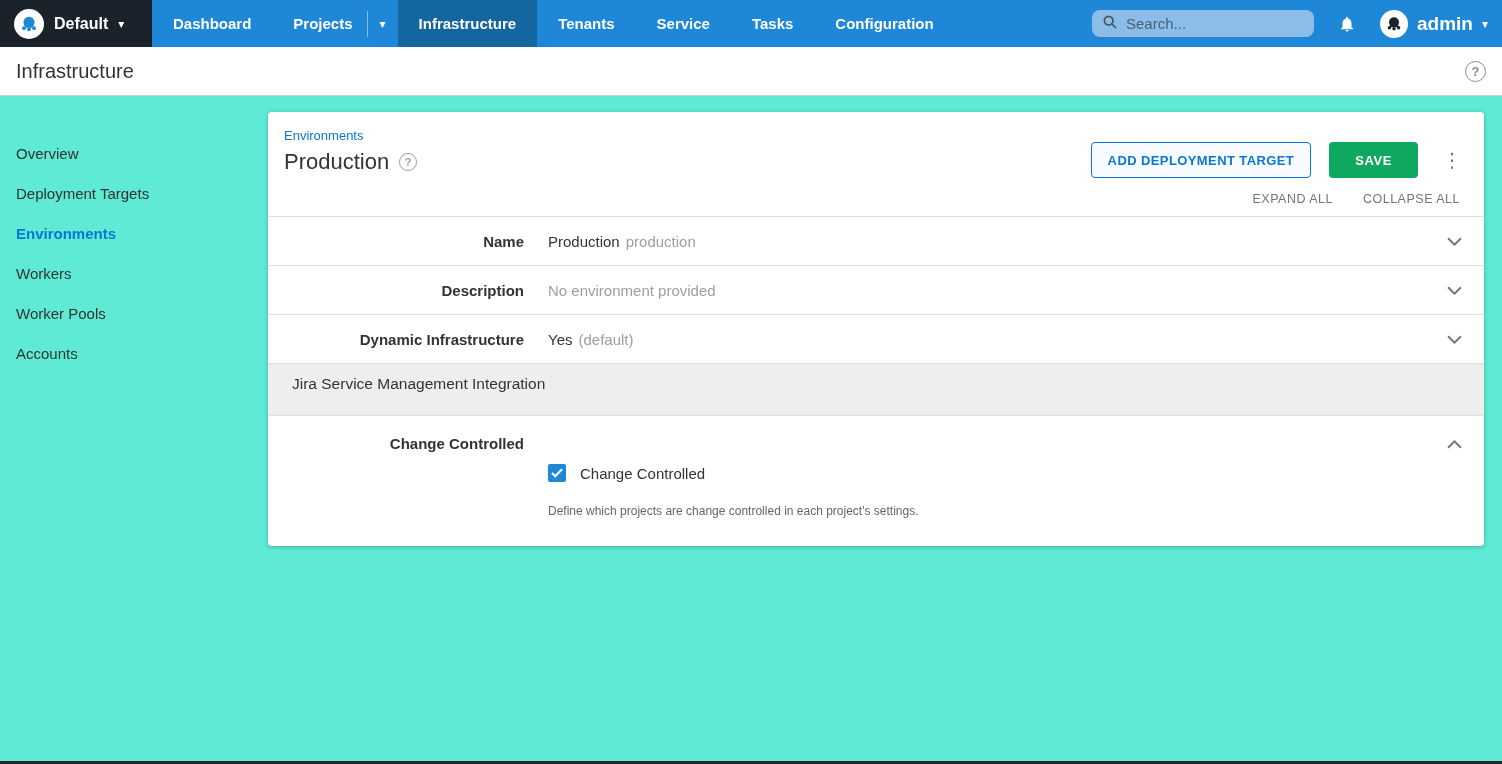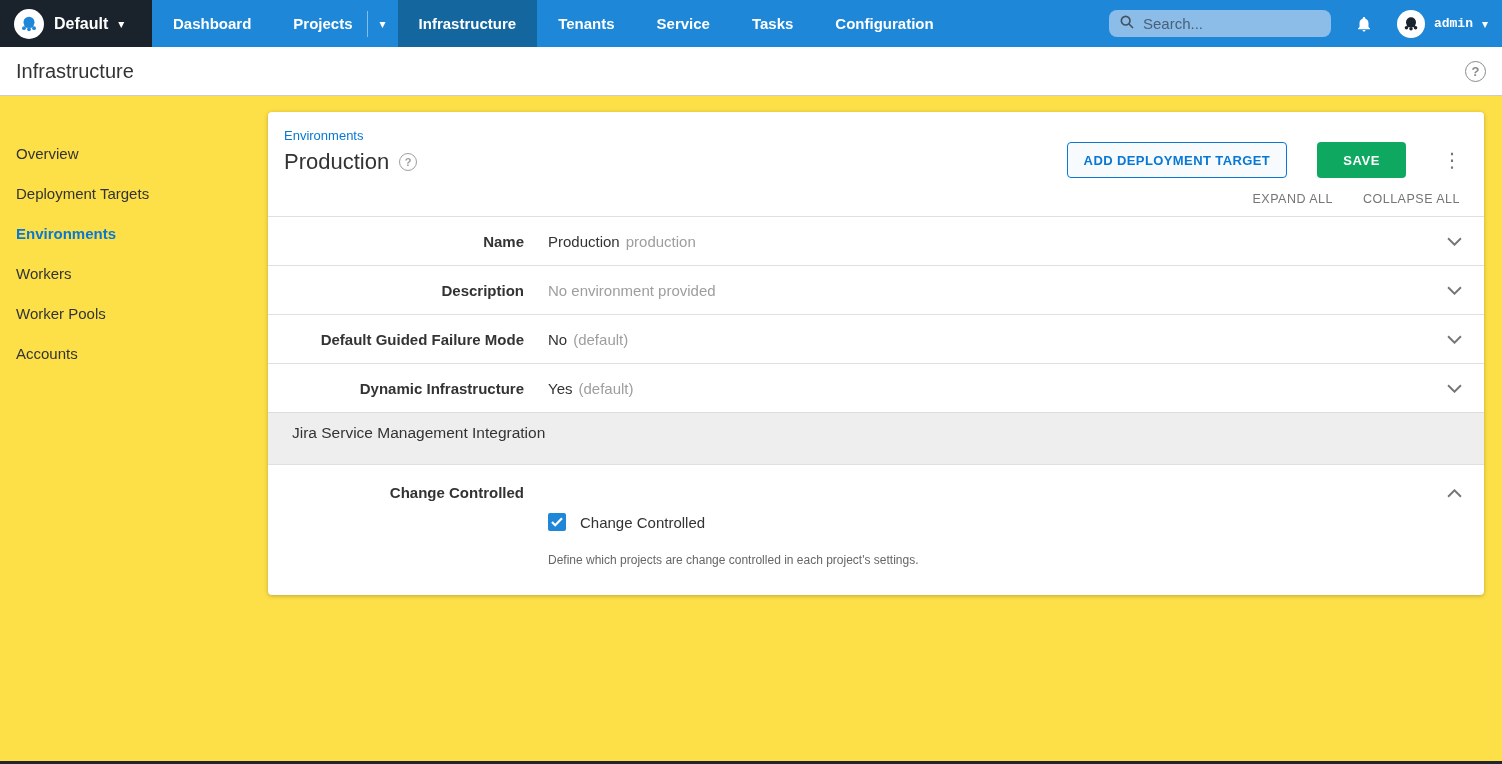--- a/index.html
+++ b/index.html
@@ -1,56 +1,56 @@
 <!DOCTYPE html>
 <html><head>
 <meta charset="utf-8">
 <style>
   * { margin:0; padding:0; box-sizing:border-box; }
   html,body { width:1502px; height:764px; font-family:"Liberation Sans", sans-serif; background:#f4f4f4; overflow:hidden; }
-  .screen { position:relative; width:1502px; height:764px; background:#fde047; }
+  .screen { position:relative; width:1502px; height:764px; background:#5eead4; }
 
   
   .topbar { display:flex; align-items:stretch; height:47px; background:#1e87d8; }
   .space-switcher { display:flex; align-items:center; gap:10px; width:152px; padding:0 14px; background:#1a222b; cursor:pointer; flex-shrink:0; }
   .space-name { color:#fff; font-size:16px; font-weight:bold; }
   .caret { font-size:12px; color:#fff; line-height:1; }
   .nav-items { display:flex; align-items:stretch; }
   .nav-item { display:flex; align-items:center; padding:0 21px; color:#fff; font-size:15px; font-weight:bold; cursor:pointer; }
   .nav-item.active { background:#14669f; }
   .nav-divider { width:1px; height:26px; background:rgba(255,255,255,.45); align-self:center; }
   .nav-caret-btn { display:flex; align-items:center; padding:0 12px; cursor:pointer; }
   .topbar-right { display:flex; align-items:center; margin-left:auto; padding-right:14px; gap:18px; }
   .searchbox { display:flex; align-items:center; gap:8px; width:222px; height:27px; padding:0 10px; background:#8cbce8; border-radius:8px; }
   .searchbox input { flex:1; border:none; outline:none; background:transparent; font-size:15px; color:#2c3e50; font-family:"Liberation Sans", sans-serif; }
   .searchbox input::placeholder { color:#4a6076; opacity:1; }
   .bell { display:flex; align-items:center; cursor:pointer; padding:0 6px; }
   .user-menu { display:flex; align-items:center; gap:9px; cursor:pointer; }
   .avatar { width:28px; height:28px; border-radius:50%; background:#fff; display:flex; align-items:center; justify-content:center; }
-  .user-name { color:#fff; font-size:13px; font-weight:bold;font-family:Liberation Mono, monospace; }
+  .user-name { color:#fff; font-size:19px; font-weight:bold; }
   .logo-circle { width:30px; height:30px; border-radius:50%; background:#fff; display:flex; align-items:center; justify-content:center; flex-shrink:0; }
 
   
   .titlebar { display:flex; align-items:center; height:49px; padding:0 16px; background:#fff; border-bottom:1px solid #ccc; }
   .page-title { font-size:20px; color:#333; }
   .help-circle { margin-left:auto; width:21px; height:21px; border:1.5px solid #8a8a8a; border-radius:50%; color:#8a8a8a; font-size:13px; font-weight:bold; display:flex; align-items:center; justify-content:center; cursor:pointer; }
 
   
   .content { display:flex; align-items:flex-start; height:668px; }
   .sidebar { width:268px; flex-shrink:0; padding-top:38px; }
   .side-item { height:40px; line-height:40px; padding-left:16px; font-size:15px; color:#333; cursor:pointer; }
   .side-item.active { color:#0878d4; font-weight:bold; }
 
   .card { flex:1; margin:16px 18px 0 0; background:#fff; border-radius:4px; box-shadow:0 1px 4px rgba(0,0,0,.25); overflow:hidden; }
   .card-header { display:flex; align-items:flex-start; padding:16px 16px 4px 16px; }
   .breadcrumb { font-size:13px; color:#0878d4; cursor:pointer; }
   .card-title-row { display:flex; align-items:center; gap:10px; margin-top:6px; }
   .card-title { font-size:22px; color:#333; }
   .help-circle.small { margin-left:0; width:18px; height:18px; font-size:11px; border-color:#9e9e9e; color:#9e9e9e; }
-  .header-actions { margin-left:auto; display:flex; align-items:center; gap:30px; margin-top:14px; }
+  .header-actions { margin-left:auto; display:flex; align-items:center; gap:18px; margin-top:14px; }
   .btn-outline { height:36px; padding:0 16px; background:#f7fbfe; border:1px solid #0878d4; border-radius:4px; color:#0878d4; font-size:13px; font-weight:bold; letter-spacing:.4px; cursor:pointer; font-family:"Liberation Sans", sans-serif; }
   .btn-green { height:36px; padding:0 26px; background:#0fa860; border:none; border-radius:4px; color:#fff; font-size:13px; font-weight:bold; letter-spacing:.6px; cursor:pointer; font-family:"Liberation Sans", sans-serif; }
   .kebab { font-size:20px; color:#757575; padding:0 6px; cursor:pointer; user-select:none; }
 
   .expandbar { display:flex; justify-content:flex-end; gap:30px; padding:10px 24px 10px; }
   .expandbar span { font-size:12.5px; color:#757575; letter-spacing:.5px; cursor:pointer; }
 
   .row { display:flex; align-items:center; min-height:49px; border-top:1px solid #e0e0e0; cursor:pointer; }
   .row-label { width:256px; flex-shrink:0; text-align:right; font-size:15px; font-weight:bold; color:#333; }
   .row-value { margin-left:24px; font-size:15px; color:#333; }
@@ -189,29 +189,20 @@
       <div class="row">
         <div class="row-label">Description</div>
         <div class="row-value"><span></span><span class="muted" style="margin-left:0;">No environment provided</span></div>
         <span class="row-chevron">
             <svg width="15" height="9" viewBox="0 0 14 8">
               <path d="M1 1l6 6 6-6" fill="none" stroke="#757575" stroke-width="1.8"></path>
             </svg>
           </span>
       </div>
 
-      <div class="row">
-        <div class="row-label">Default Guided Failure Mode</div>
-        <div class="row-value"><span>No</span><span class="muted">(default)</span></div>
-        <span class="row-chevron">
-            <svg width="15" height="9" viewBox="0 0 14 8">
-              <path d="M1 1l6 6 6-6" fill="none" stroke="#757575" stroke-width="1.8"></path>
-            </svg>
-          </span>
-      </div>
 
       <div class="row">
         <div class="row-label">Dynamic Infrastructure</div>
         <div class="row-value"><span>Yes</span><span class="muted">(default)</span></div>
         <span class="row-chevron">
             <svg width="15" height="9" viewBox="0 0 14 8">
               <path d="M1 1l6 6 6-6" fill="none" stroke="#757575" stroke-width="1.8"></path>
             </svg>
           </span>
       </div>

